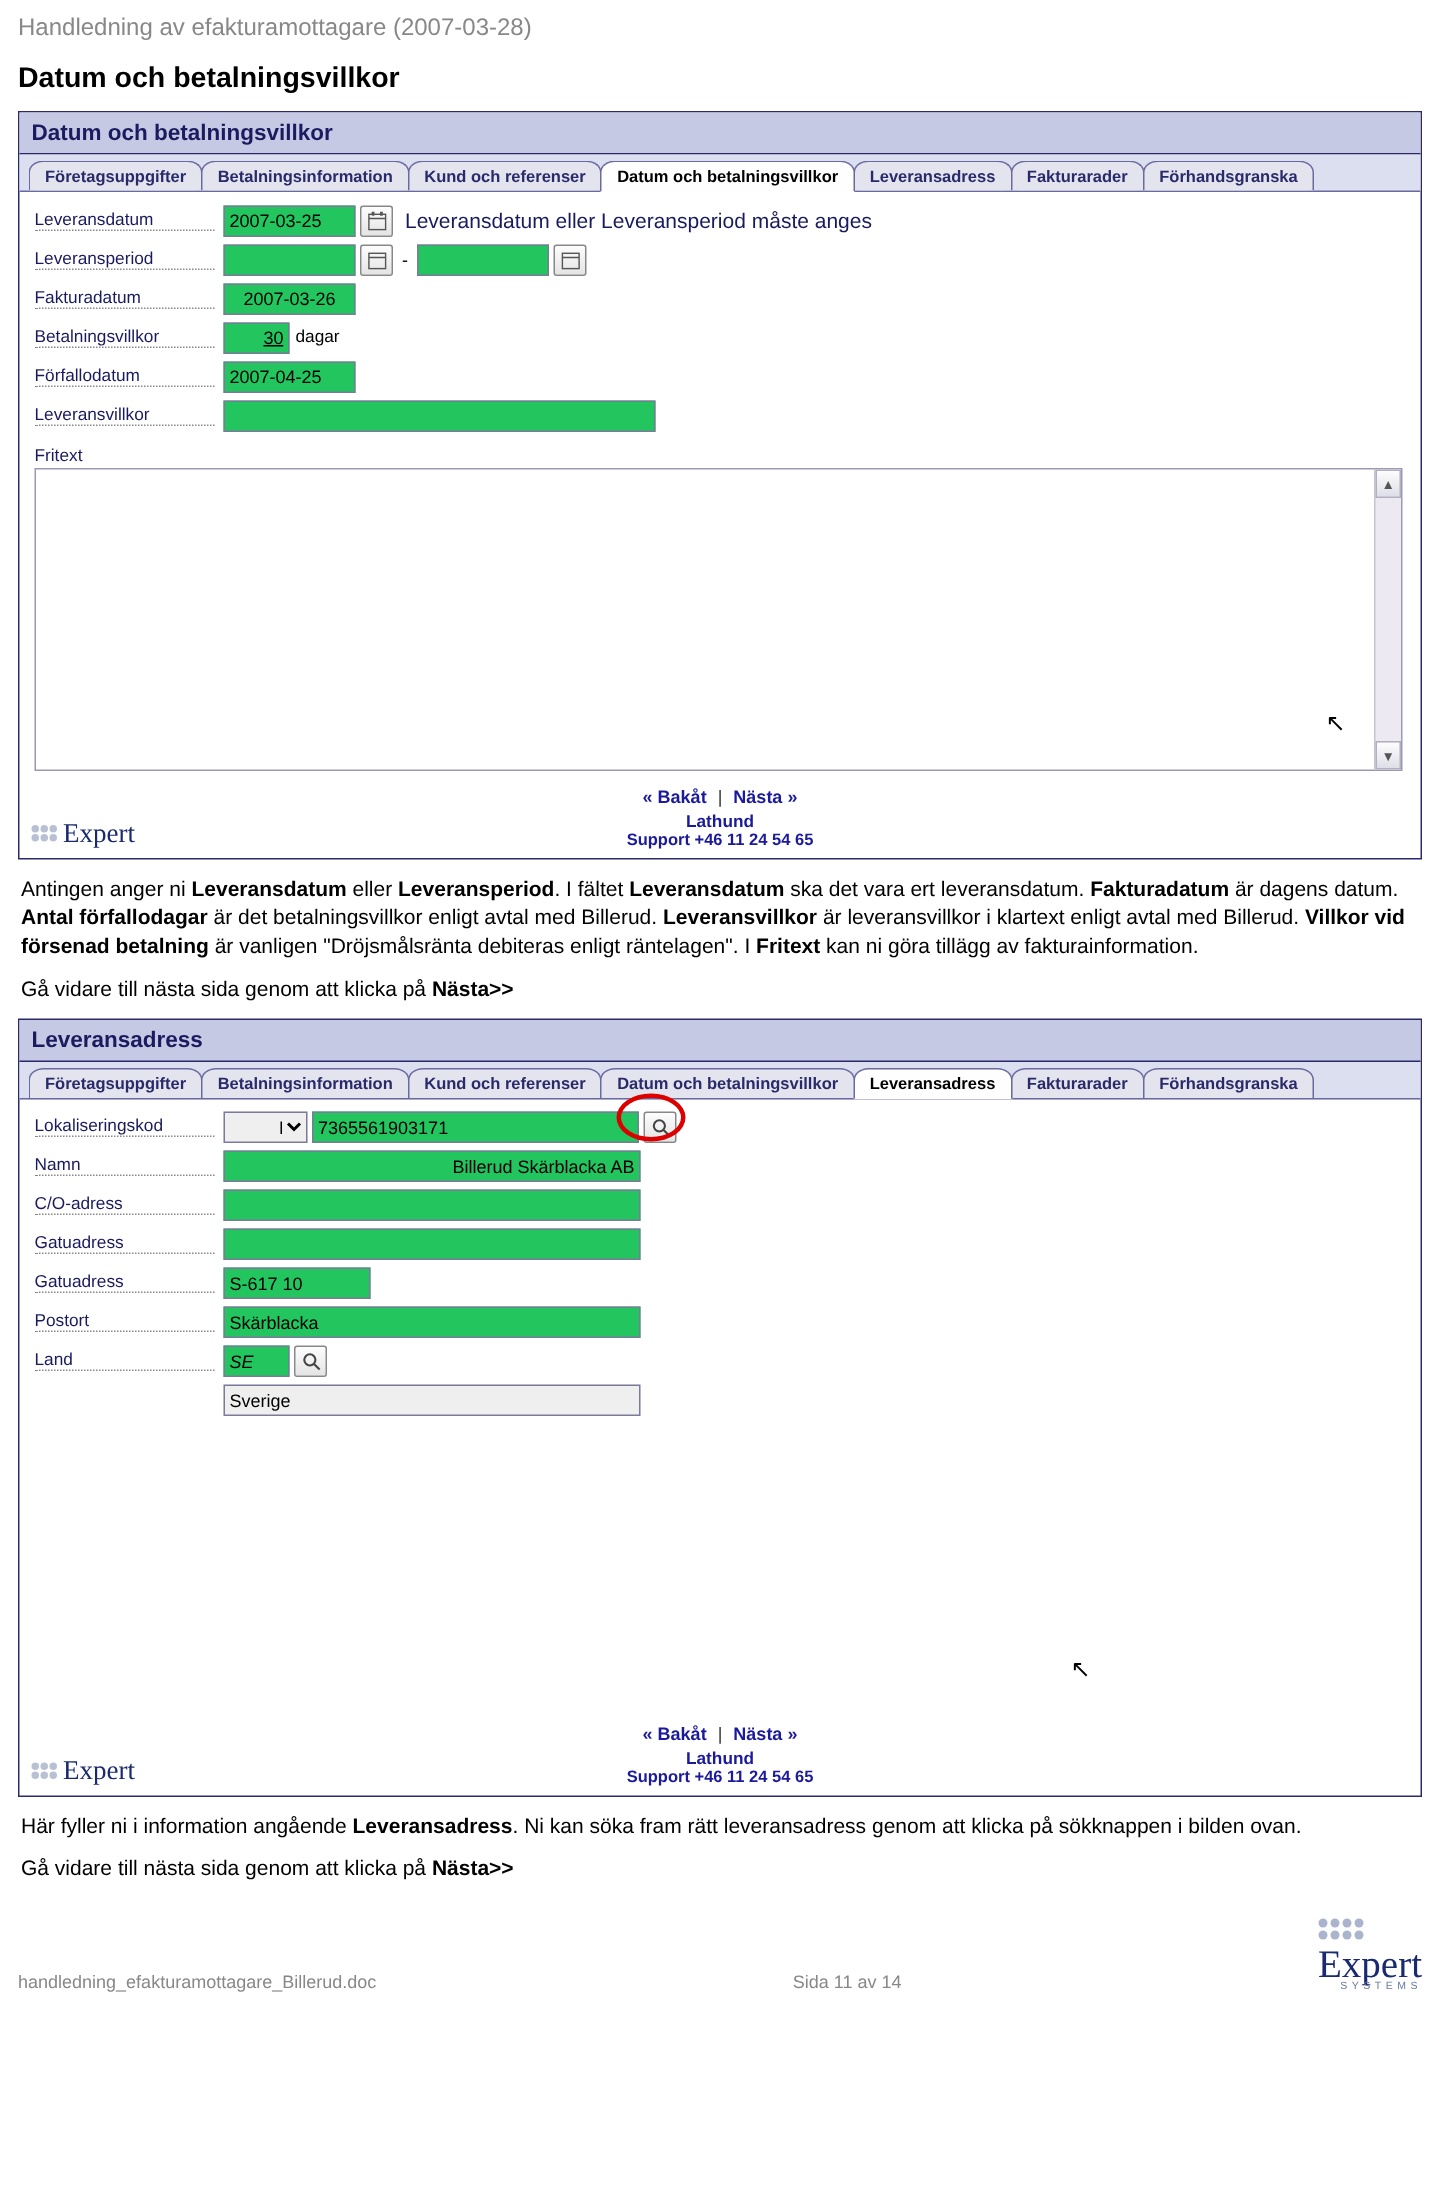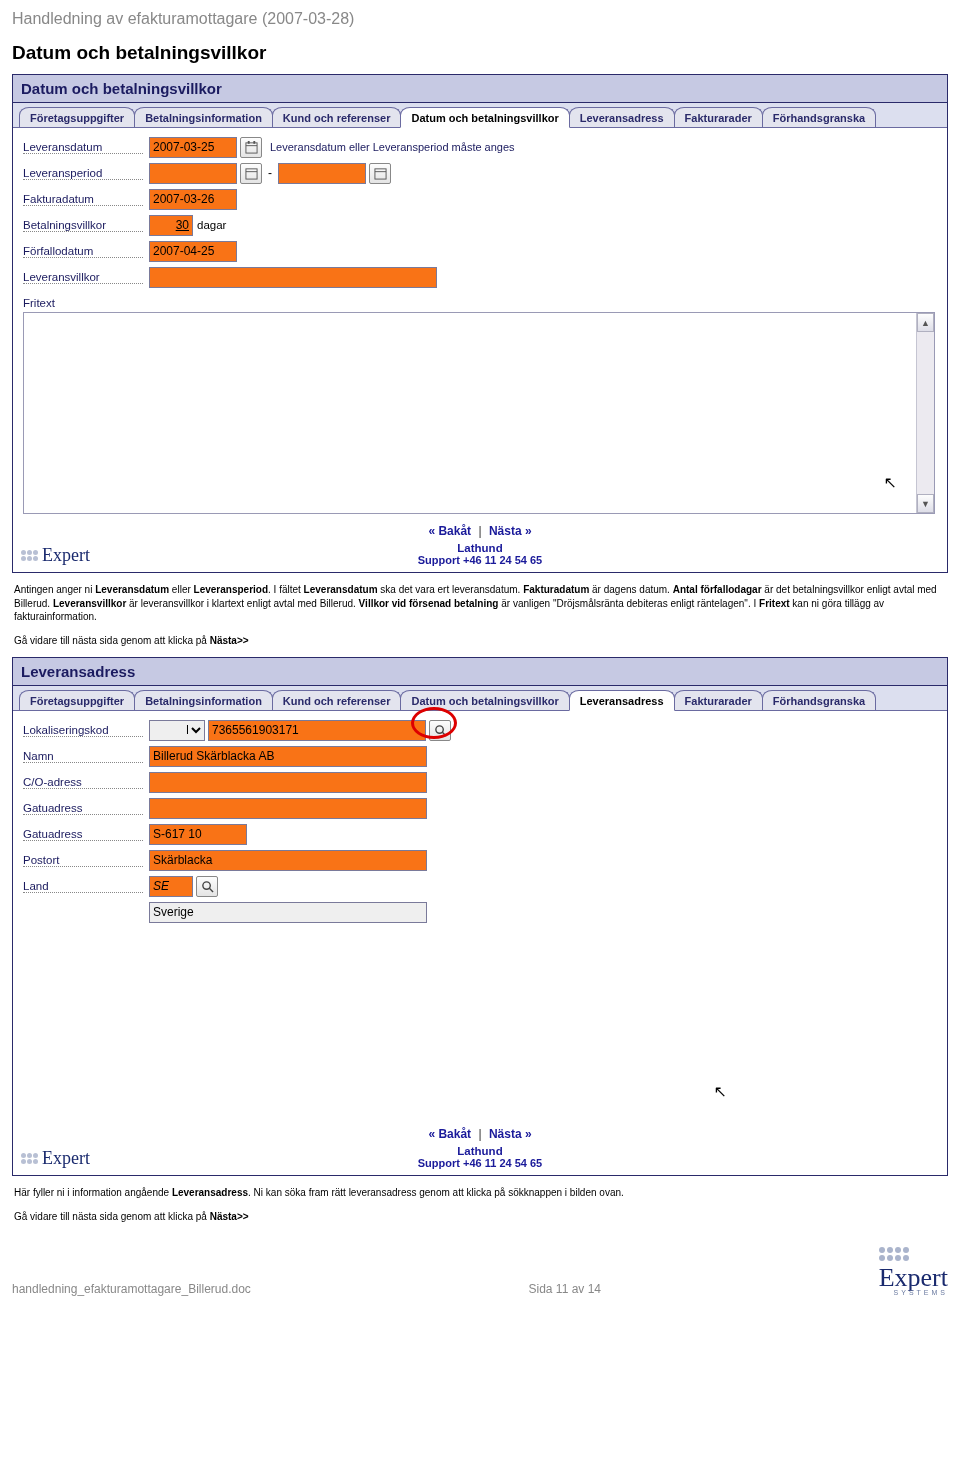--- a/index.html
+++ b/index.html
@@ -81,21 +81,21 @@
     text-decoration: dotted;
     border-bottom: 1px dotted #888;
     display: inline-block;
     margin-right: 6px;
   }
   .form-label.nolink { border-bottom: none; }
   input.txt {
     font-size: 12px;
     padding: 1px 3px;
     border: 1px solid #7a7a9a;
-    background: #f97316;
+    background: #22c55e;
     height: 17px;
     box-sizing: content-box;
   }
   select.sel {
     font-size: 12px;
     border: 1px solid #7a7a9a;
     height: 21px;
     padding-left: 32px;
   }
   .icon-btn {
@@ -107,21 +107,21 @@
     border: 1px solid #888;
     background: linear-gradient(#fdfdfd,#e4e4e4);
     border-radius: 2px;
     margin-left: 3px;
     cursor: pointer;
   }
   .icon-btn svg { width: 13px; height: 13px; }
   .hint-text {
     margin-left: 8px;
     color: #1a1a5e;
-    font-size: 11px;
+    font-size: 14px;
   }
   .fritext-box {
     width: 910px;
     height: 200px;
     border: 1px solid #9a9ab5;
     margin-top: 2px;
     position: relative;
     background: #fff;
   }
   .fritext-scroll {
@@ -181,21 +181,21 @@
   .logo-expert .dots span{
     width:5px;height:5px;border-radius:50%;background:#b8c0d4;
   }
   .logo-expert .txt {
     font-size: 18px;
     color: #1a2a6e;
     font-weight: normal;
     font-family: Georgia, serif;
   }
   .body-text {
-    font-size: 10px;
+    font-size: 14px;
     line-height: 1.35;
     margin: 10px 2px;
   }
   .body-text b { font-weight: bold; }
   .circle-highlight {
     position: absolute;
     width: 40px;
     height: 26px;
     border: 3px solid #d00;
     border-radius: 50%;
@@ -283,21 +283,21 @@
       <input class="txt" style="width: 80px;" value="">
       <span class="icon-btn">
         <svg viewBox="0 0 14 14">
             <rect x="1" y="2" width="12" height="11" fill="none" stroke="#555"></rect>
             <line x1="1" y1="5" x2="13" y2="5" stroke="#555"></line>
           </svg>
       </span>
     </div>
     <div class="form-row">
       <span class="form-label">Fakturadatum</span>
-      <input class="txt" style="width: 80px;" value="2007-03-26">
+      <input class="txt" style="width: 80px; text-align: center;" value="2007-03-26">
     </div>
     <div class="form-row">
       <span class="form-label">Betalningsvillkor</span>
       <input class="txt" style="width: 36px; text-align: right; text-decoration: underline;" value="30">
       <span style="margin-left:4px;font-size:11.5px">dagar</span>
     </div>
     <div class="form-row">
       <span class="form-label">Förfallodatum</span>
       <input class="txt" style="width: 80px;" value="2007-04-25">
     </div>
@@ -363,21 +363,21 @@
       <span class="icon-btn" id="searchbtn">
         <svg viewBox="0 0 14 14">
             <circle cx="6" cy="6" r="4" fill="none" stroke="#444" stroke-width="1.5"></circle>
             <line x1="9" y1="9" x2="13" y2="13" stroke="#444" stroke-width="1.5"></line>
           </svg>
       </span>
       <span class="circle-highlight" style="left:398px;top:-4px"></span>
     </div>
     <div class="form-row">
       <span class="form-label">Namn</span>
-      <input class="txt" style="width: 270px;" value="Billerud Skärblacka AB">
+      <input class="txt" style="width: 270px; text-align: right;" value="Billerud Skärblacka AB">
     </div>
     <div class="form-row">
       <span class="form-label">C/O-adress</span>
       <input class="txt" style="width: 270px;" value="">
     </div>
     <div class="form-row">
       <span class="form-label">Gatuadress</span>
       <input class="txt" style="width: 270px;" value="">
     </div>
     <div class="form-row">

